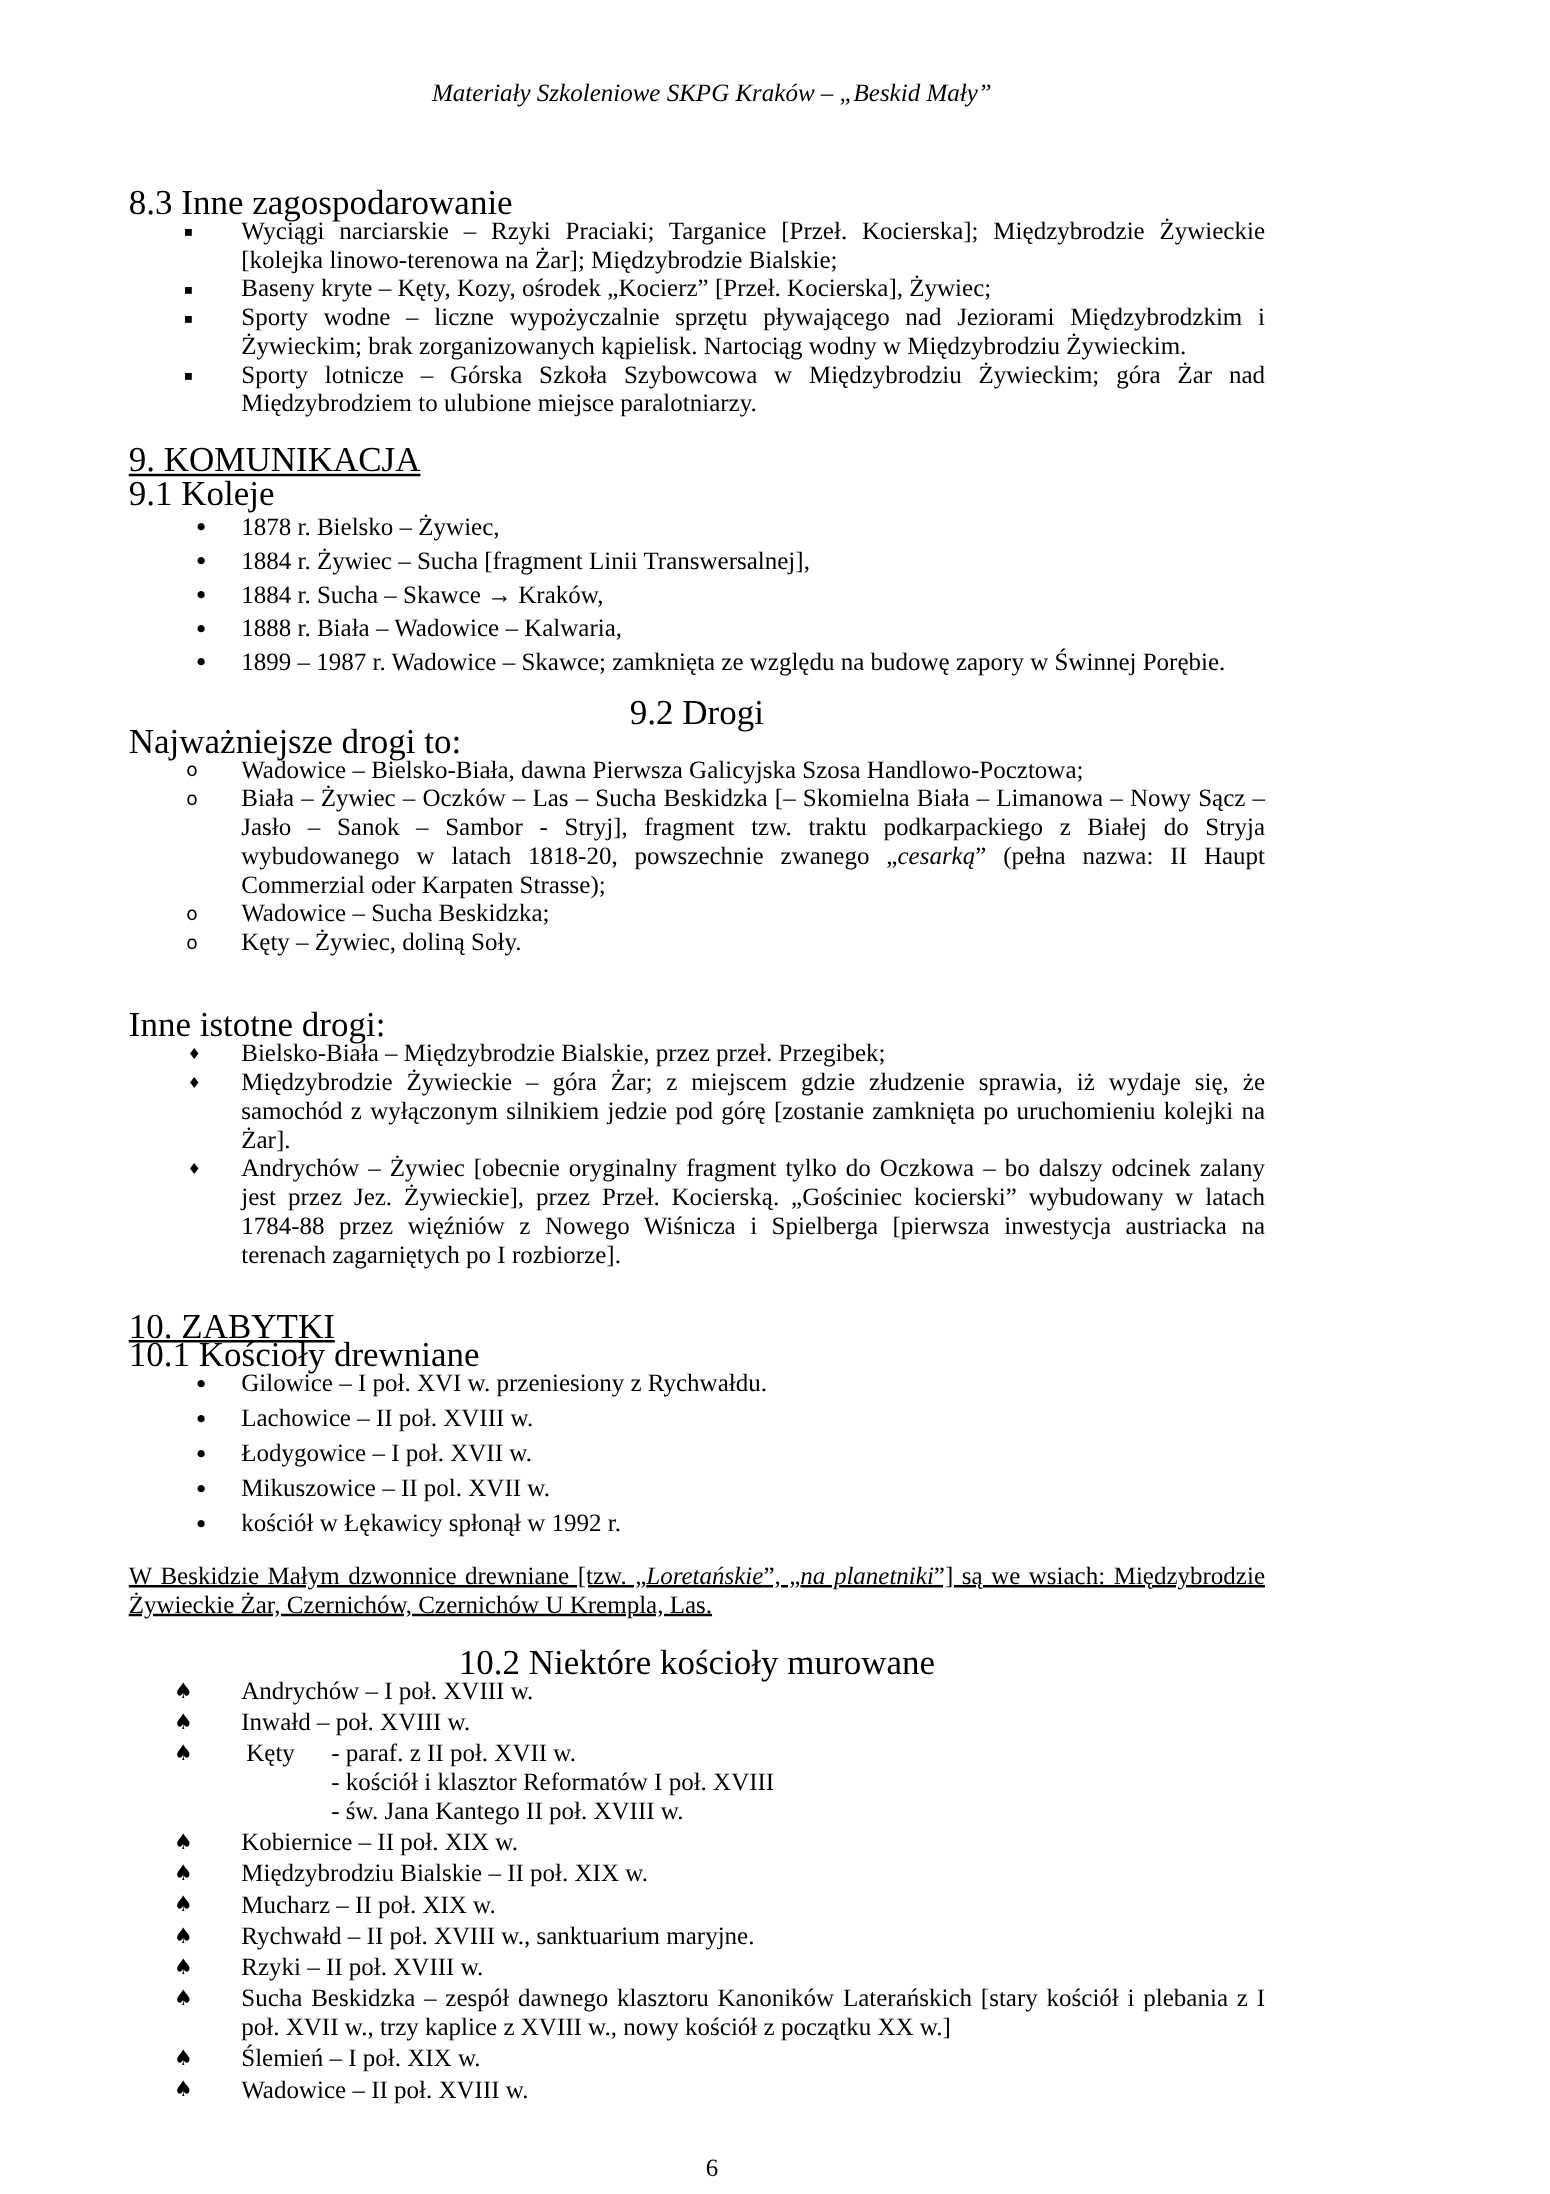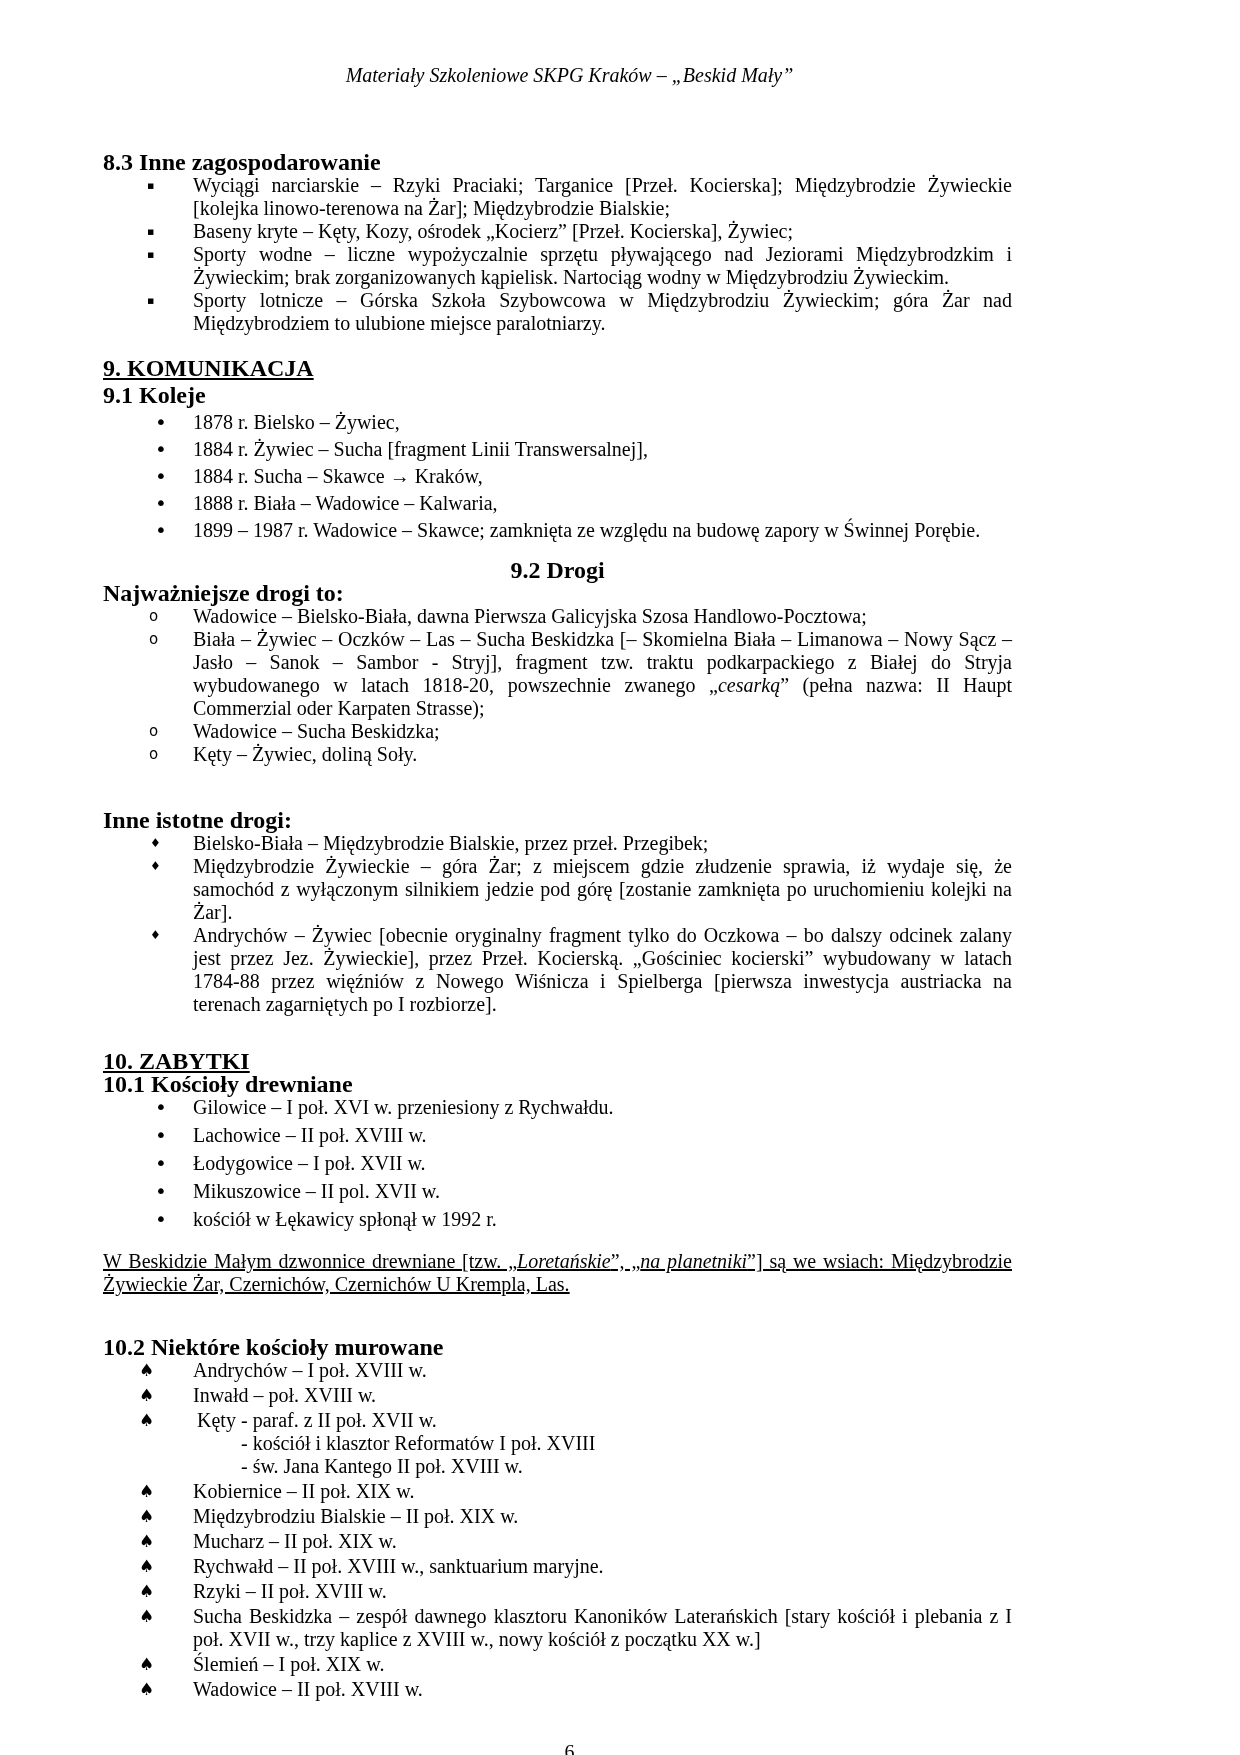--- a/index.html
+++ b/index.html
@@ -9,21 +9,21 @@
     font-size:20px; line-height:23px; color:#000;
     overflow:hidden;
   }
   .page {
     box-sizing:border-box;
     width:1127px; height:1755px;
     padding:64px 115px 0 103px;
     background:#fff;
   }
   .doc-header { text-align:center; font-style:italic; margin:0 -24px 0 0; }
-  h2 { margin:0; font-size:24px; line-height:23px; font-weight:bold; }
+  h2 { margin:0; font-size:28px; line-height:23px; font-weight:normal; }
   .h-underline { text-decoration:underline; }
   .para { margin:0; text-align:justify; }
   ul.blist { margin:0; padding:0; list-style:none; }
   ul.blist > li { position:relative; padding-left:90px; text-align:justify; }
   .b {
     position:absolute; top:0; line-height:23px;
     font-family:"DejaVu Sans",sans-serif; font-style:normal;
   }
   .b-square  { left:44px; font-size:11px; }
   .b-disc    { left:52px; font-size:20px; }
@@ -34,25 +34,25 @@
 
   .mt-s83     { margin-top:64px; }
   .mt-kom     { margin-top:22px; }
   .mt-91      { margin-top:4px; }
   ul.rail > li { margin-top:4px; }
   .mt-92      { margin-top:17px;text-align:center; }
   .mt-inne    { margin-top:43px; }
   .mt-zab     { margin-top:34px; }
   ul.wood > li + li { margin-top:5px; }
   .mt-para    { margin-top:19px;text-decoration:underline; }
-  .mt-102     { margin-top:40px; }
+  .mt-102     { margin-top:23px;text-align:center; }
   ul.stone > li + li { margin-top:2px; }
 
   .kety-label { position:absolute; left:94px; top:0; }
-  .kety-sub { margin-left:48px; }
+  .kety-sub { margin-left:72px; }
 
   .pageno { margin-top:40px; text-align:center; margin-right:-24px; }
 </style>
 </head>
 <body>
 
 <div class="page">
 
   <div class="doc-header">Materiały Szkoleniowe SKPG Kraków – „Beskid Mały”</div>
 

